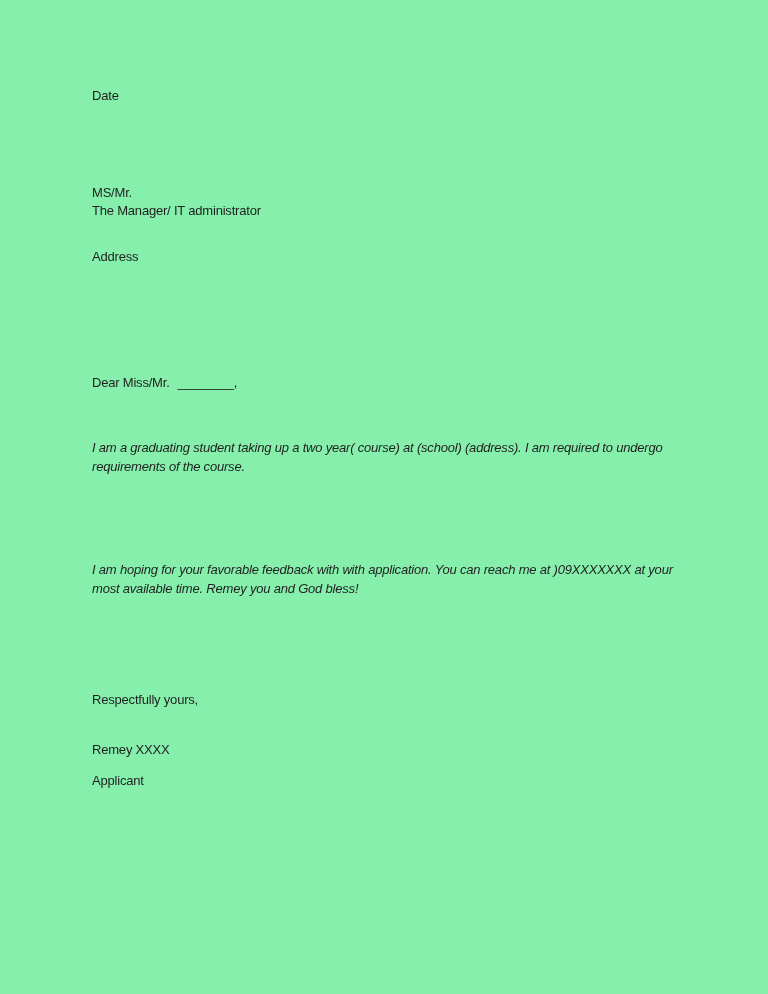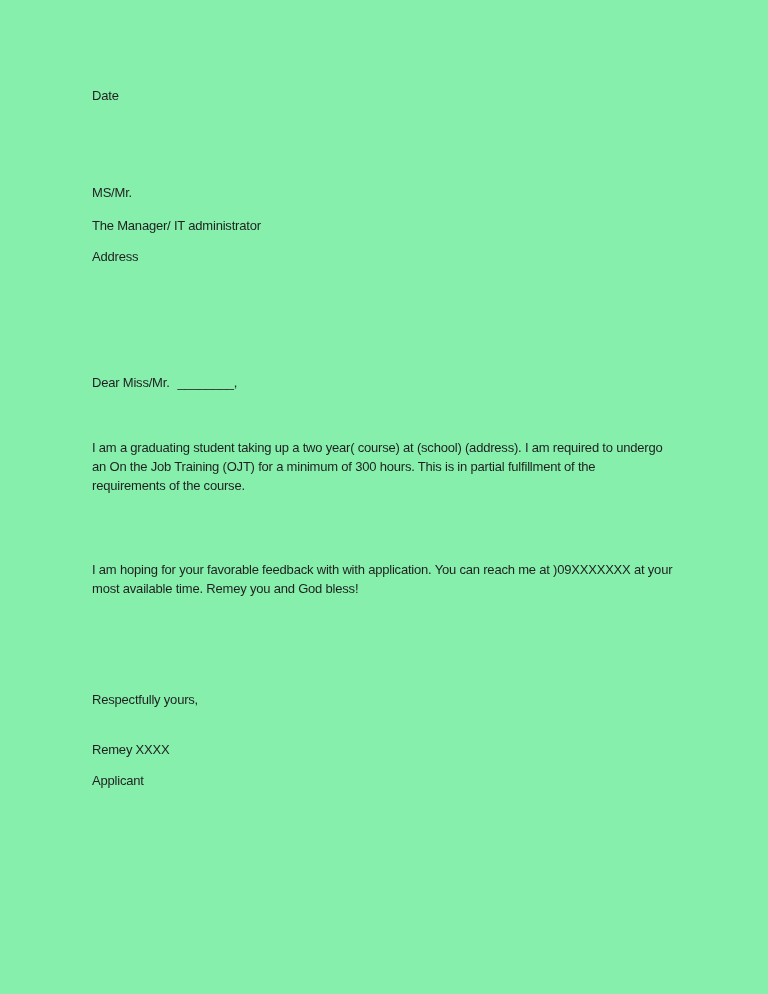--- a/index.html
+++ b/index.html
@@ -20,46 +20,46 @@
   }
   .line, .para {
     position: absolute;
     left: 92px;
     line-height: 19px;
     white-space: nowrap;
   }
   .pline {
     line-height: 19px;
     white-space: nowrap;
+    font-style: italic;
   }
   .blank {
     display: inline-block;
     margin-left: 8px;
   }
 </style>
 </head>
 <body>
 
 <div class="page" style="background: #86efac; color: rgb(31, 31, 31); padding-left: 28px;">
 
   <div class="line" style="top:86px">Date</div>
 
   <div class="line" style="top:183px">MS/Mr.</div>
 
-  <div class="line" style="top:216px">The Manager/ IT administrator</div>
+  <div class="line" style="top:201px">The Manager/ IT administrator</div>
 
   <div class="line" style="top:247px">Address</div>
 
   <div class="line" style="top:373px">
     <span>Dear Miss/Mr.</span><span class="blank">________,</span>
   </div>
 
   <div class="para" style="top:438px">
     <div class="pline">I am a graduating student taking up a two year( course) at (school) (address). I am required to undergo</div>
-    <div class="pline">an On the Job Training (OJT) for a minimum of 300 hours. This is in partial fulfillment of the</div>
     <div class="pline">requirements of the course.</div>
   </div>
 
 
   <div class="para" style="top:560px">
     <div class="pline">I am hoping for your favorable feedback with with application. You can reach me at )09XXXXXXX at your</div>
     <div class="pline">most available time. Remey you and God bless!</div>
   </div>
 
   <div class="line" style="top:690px">Respectfully yours,</div>

